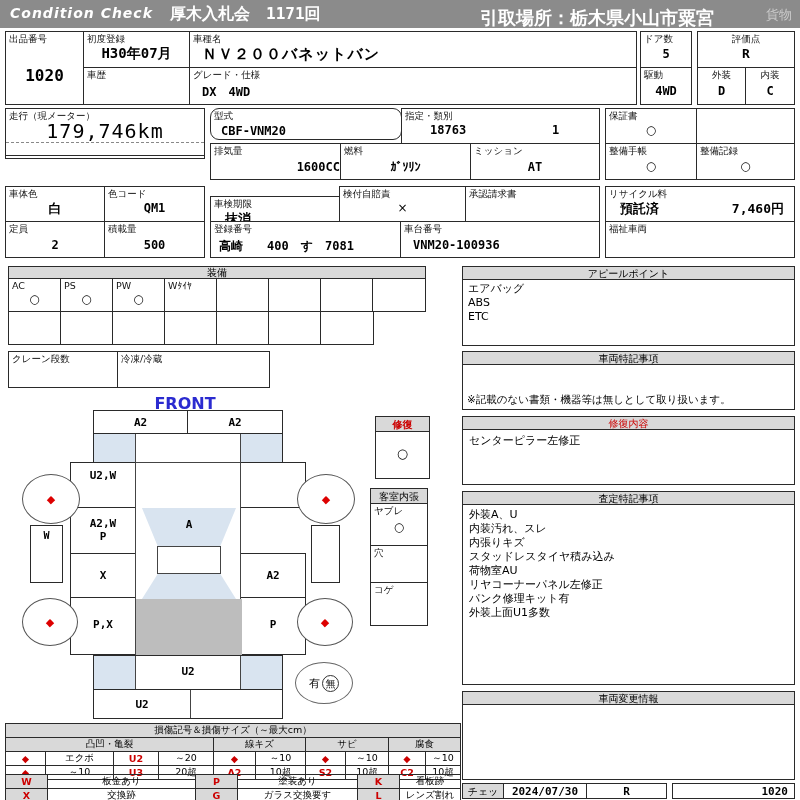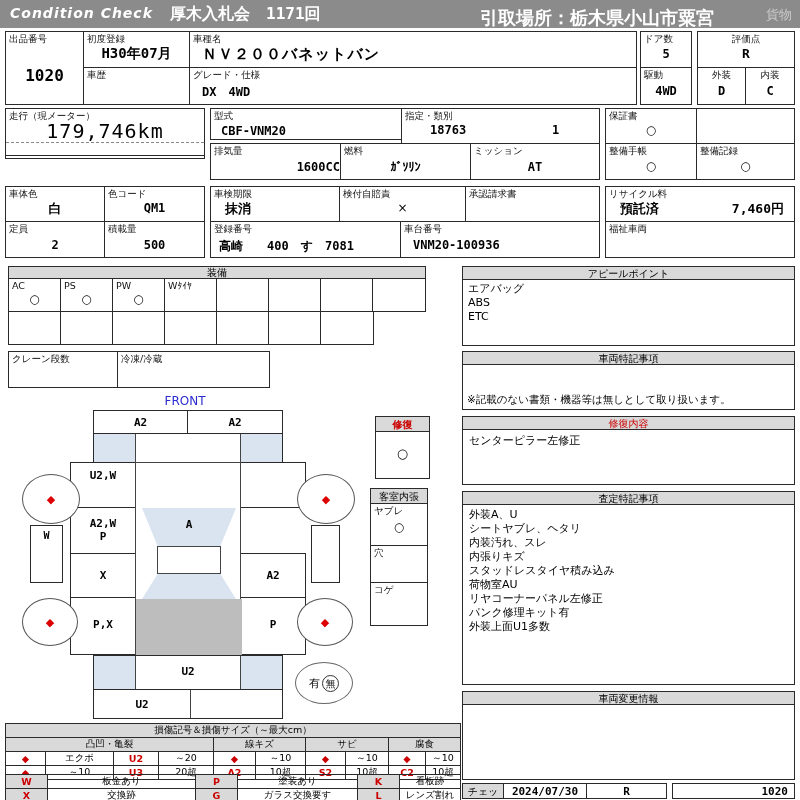--- a/index.html
+++ b/index.html
@@ -75,21 +75,21 @@
     <span class="tc">内装</span>
     <span class="v" style="top:16px;">C</span>
   </div>
 
   <div class="bx" style="left:5px;top:108px;width:200px;height:51px;">
     <span class="t">走行（現メーター）</span>
     <span class="v" style="top:10px;font-size:20px;font-weight:normal;letter-spacing:1px;">179,746km</span>
     <div class="abs" style="left:0;top:33px;width:100%;border-bottom:1px dashed #888;"></div>
     <div class="abs" style="left:0;top:46px;width:100%;border-bottom:1px solid #2a2a2a;"></div>
   </div>
-  <div class="bx" style="left:210px;top:108px;width:192px;height:32px;">
+  <div class="bx" style="left:210px;top:108px;width:192px;height:32px;border-radius:9px;">
     <span class="t">型式</span>
     <span class="vl" style="left:10px;top:15px;">CBF-VNM20</span>
   </div>
   <div class="bx" style="left:401px;top:108px;width:199px;height:36px;">
     <span class="t">指定・類別</span>
     <span class="vl" style="left:28px;top:14px;">18763</span>
     <span class="vl" style="left:150px;top:14px;">1</span>
   </div>
   <div class="bx" style="left:210px;top:143px;width:131px;height:37px;">
     <span class="t">排気量</span>
@@ -126,21 +126,21 @@
     <span class="v" style="top:14px;">QM1</span>
   </div>
   <div class="bx" style="left:5px;top:221px;width:100px;height:37px;">
     <span class="t">定員</span>
     <span class="v" style="top:16px;">2</span>
   </div>
   <div class="bx" style="left:104px;top:221px;width:101px;height:37px;">
     <span class="t">積載量</span>
     <span class="v" style="top:16px;">500</span>
   </div>
-  <div class="bx" style="left:210px;top:186px;width:130px;height:36px;">
+  <div class="bx" style="left:210px;top:196px;width:130px;height:36px;">
     <span class="t">車検期限</span>
     <span class="vl" style="left:14px;top:13px;font-size:13px;">抹消</span>
   </div>
   <div class="bx" style="left:339px;top:186px;width:127px;height:36px;">
     <span class="t">検付自賠責</span>
     <span class="mark" style="top:14px;">×</span>
   </div>
   <div class="bx" style="left:465px;top:186px;width:135px;height:36px;">
     <span class="t">承認請求書</span>
   </div>
@@ -240,21 +240,20 @@
   </div>
   <div class="bx" style="left:370px;top:582px;width:58px;height:44px;">
     <span class="t">コゲ</span>
   </div>
 
   <div class="hd" style="left:462px;top:491px;width:333px;height:14px;line-height:13px;">
     <span>査定特記事項</span>
   </div>
   <div class="bx" style="left:462px;top:504px;width:333px;height:181px;font-size:11px;line-height:14px;padding:3px 6px;">
     <div>外装A、U</div>
-    <div>シートヤブレ、ヘタリ</div>
     <div>内装汚れ、スレ</div>
     <div>内張りキズ</div>
     <div>スタッドレスタイヤ積み込み</div>
     <div>荷物室AU</div>
     <div>リヤコーナーパネル左修正</div>
     <div>パンク修理キット有</div>
     <div>外装上面U1多数</div>
   </div>
 
   <div class="hd" style="left:462px;top:691px;width:333px;height:14px;line-height:13px;">
@@ -268,21 +267,21 @@
   <div class="bx" style="left:503px;top:783px;width:84px;height:16px;">
     <span class="v" style="top:1px;font-size:11px;">2024/07/30</span>
   </div>
   <div class="bx" style="left:586px;top:783px;width:81px;height:16px;">
     <span class="v" style="top:1px;font-size:11px;">R</span>
   </div>
   <div class="bx" style="left:672px;top:783px;width:123px;height:16px;">
     <span class="vl" style="right:6px;top:1px;font-size:11px;">1020</span>
   </div>
 
-  <div class="abs blue" style="left:145px;top:394px;width:80px;text-align:center;font-weight:normal;font-size:12px;">FRONT</div>
+  <div class="abs blue" style="left:145px;top:394px;width:80px;text-align:center;font-weight:bold;font-size:16px;">FRONT</div>
 
   <div class="bx" style="left:93px;top:410px;width:95px;height:24px;">
     <span class="dlbl" style="top:5px;">A2</span>
   </div>
   <div class="bx" style="left:187px;top:410px;width:96px;height:24px;">
     <span class="dlbl" style="top:5px;">A2</span>
   </div>
 
   <div class="bx" style="left:93px;top:433px;width:190px;height:30px;">
     <div class="abs" style="left:0;top:0;width:42px;height:28px;background:#d9e4f0;border-right:1px solid #444;"></div>

